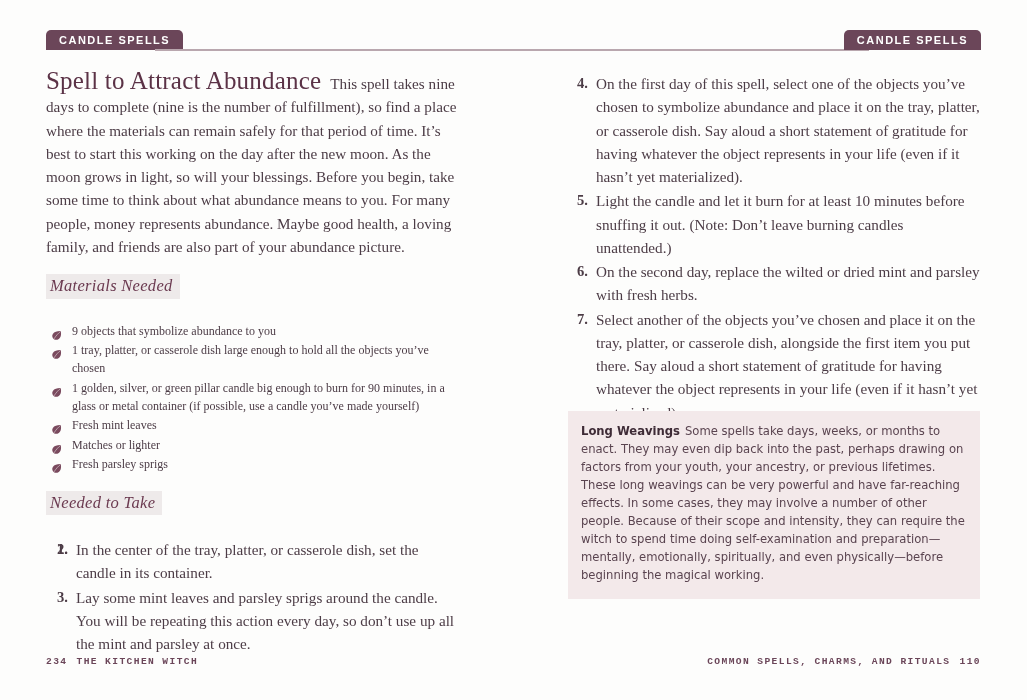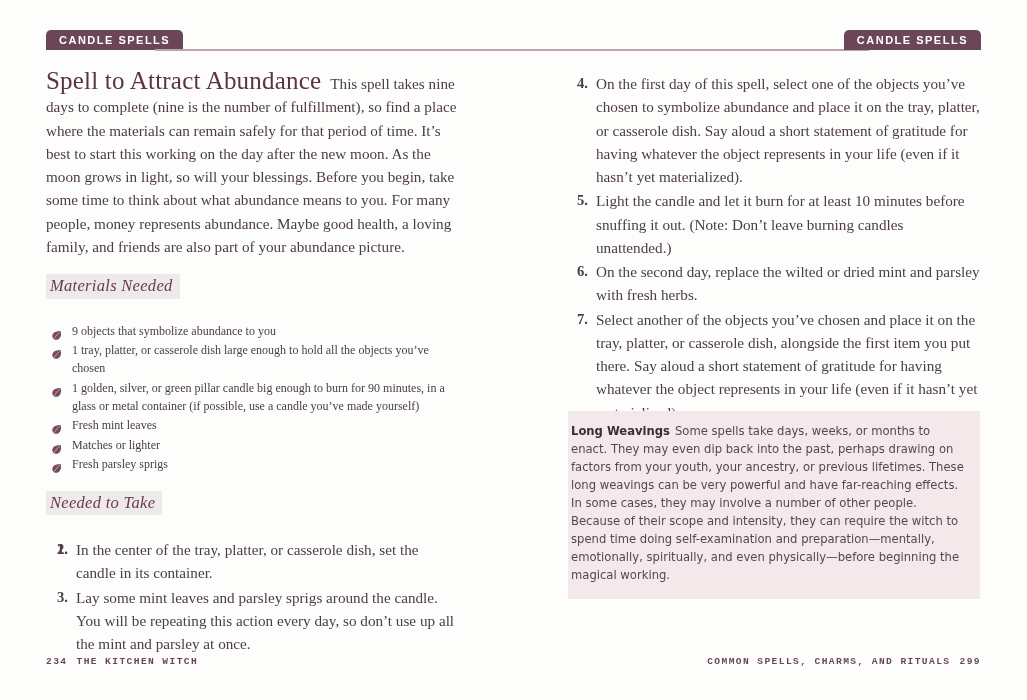--- a/index.html
+++ b/index.html
@@ -155,21 +155,21 @@
   .col-right ol.step-list > li > .num { width: 20px; }
 
   
   .sidebar-box {
     position: absolute;
     left: 568px;
     top: 411px;
     width: 412px;
     background: #f3e9ea;
     box-sizing: border-box;
-    padding: 12px 14px 14px 3px;
+    padding: 12px 14px 14px 13px;
     font-family: "DejaVu Sans", "Liberation Sans", sans-serif;
   }
   .sidebar-text {
     font-size: 11.6px;
     line-height: 1.55;
     color: #5a4450;
   }
   .sidebar-title {
     font-weight: bold;
     color: #3e2b36;
@@ -326,16 +326,16 @@
     <div class="sidebar-text">
       <span class="sidebar-title">Long Weavings</span><span class="sidebar-gap"></span><span>Some spells take days, weeks, or months to enact. They may even dip back into the past, perhaps drawing on factors from your youth, your ancestry, or previous lifetimes. These long weavings can be very powerful and have far-reaching effects. In some cases, they may involve a number of other people. Because of their scope and intensity, they can require the witch to spend time doing self-examination and preparation—mentally, emotionally, spiritually, and even physically—before beginning the magical working.</span>
     </div>
   </div>
 
   <div class="footer footer-left">
     <span>234</span><span class="folio-gap"></span><span>THE KITCHEN WITCH</span>
   </div>
 
   <div class="footer footer-right">
-    <span>COMMON SPELLS, CHARMS, AND RITUALS</span><span class="folio-gap"></span><span>299</span>
+    <span>COMMON SPELLS, CHARMS, AND RITUALS</span><span class="folio-gap"></span><span>110</span>
   </div>
 
 </div>
 
 </body></html>

